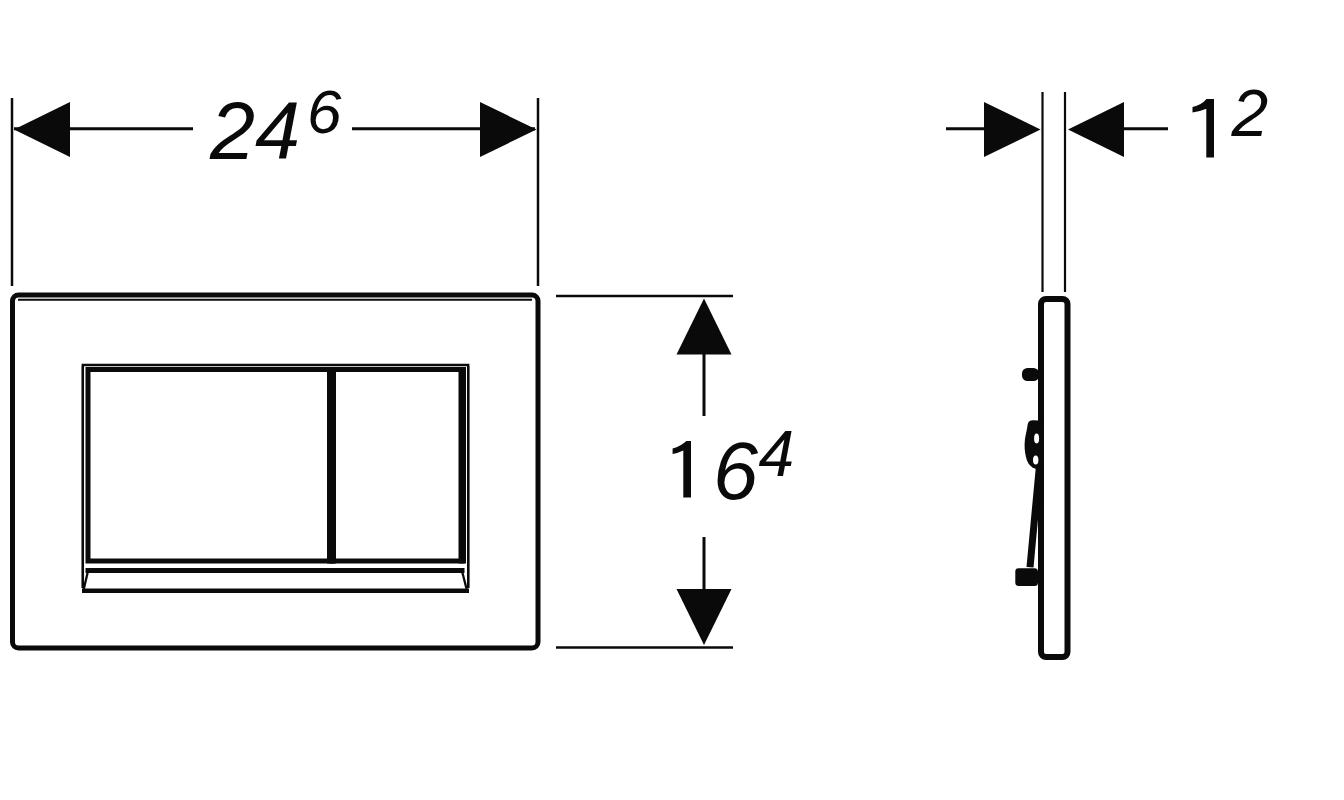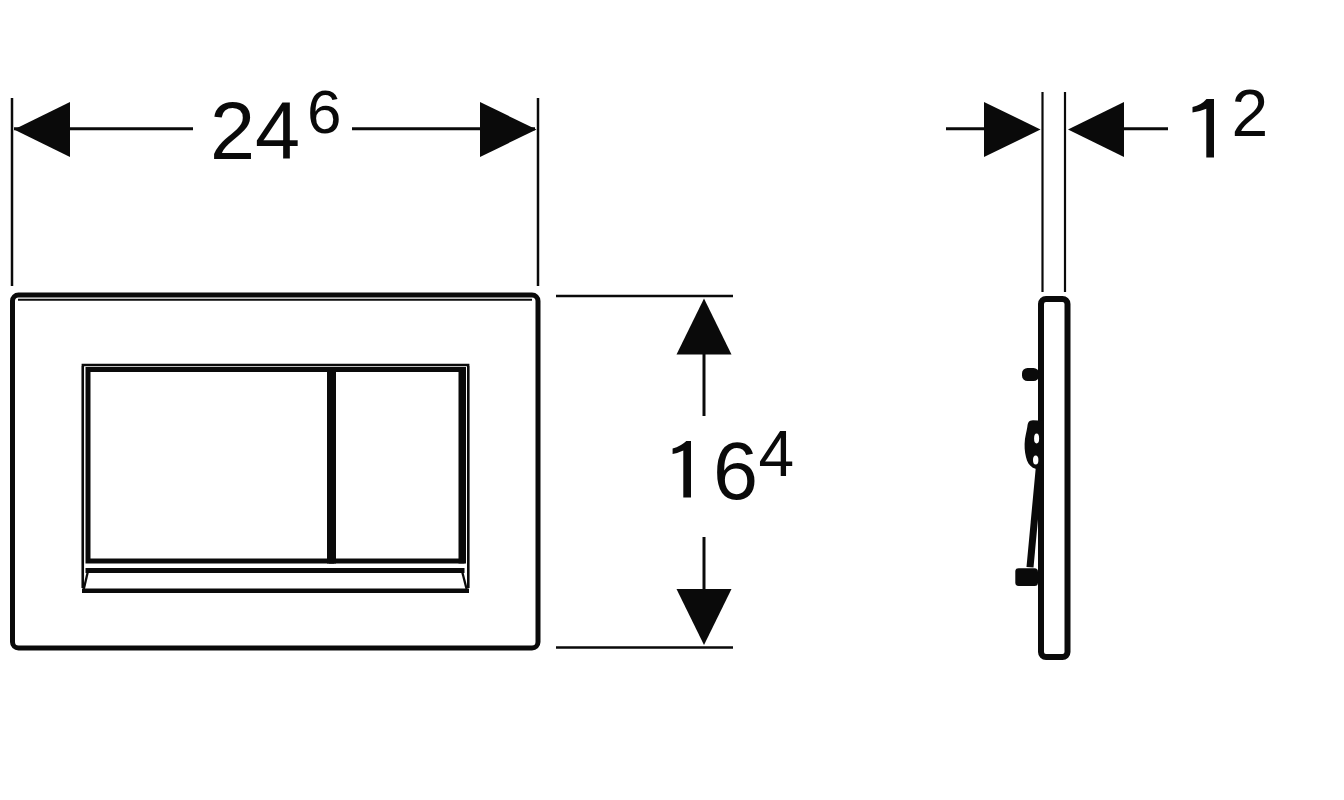--- a/index.html
+++ b/index.html
@@ -1,16 +1,16 @@
 <!DOCTYPE html>
 <html><head>
 <meta charset="utf-8">
 <style>
   html,body{margin:0;padding:0;background:#ffffff;}
-  .page{width:1344px;height:800px;position:relative;overflow:hidden;background:#1d4ed8;}
+  .page{width:1344px;height:800px;position:relative;overflow:hidden;background:#1d4ed8;font-style:italic;}
   svg{position:absolute;top:0;left:0;}
   text{font-family:"Liberation Sans", sans-serif;fill:#0a0a0a;}
 </style>
 </head>
 <body>
 <div class="page">
 <svg width="1344" height="800" viewBox="0 0 1344 800">
 
   <rect x="0" y="0" width="1344" height="800" fill="#ffffff"></rect>
 

